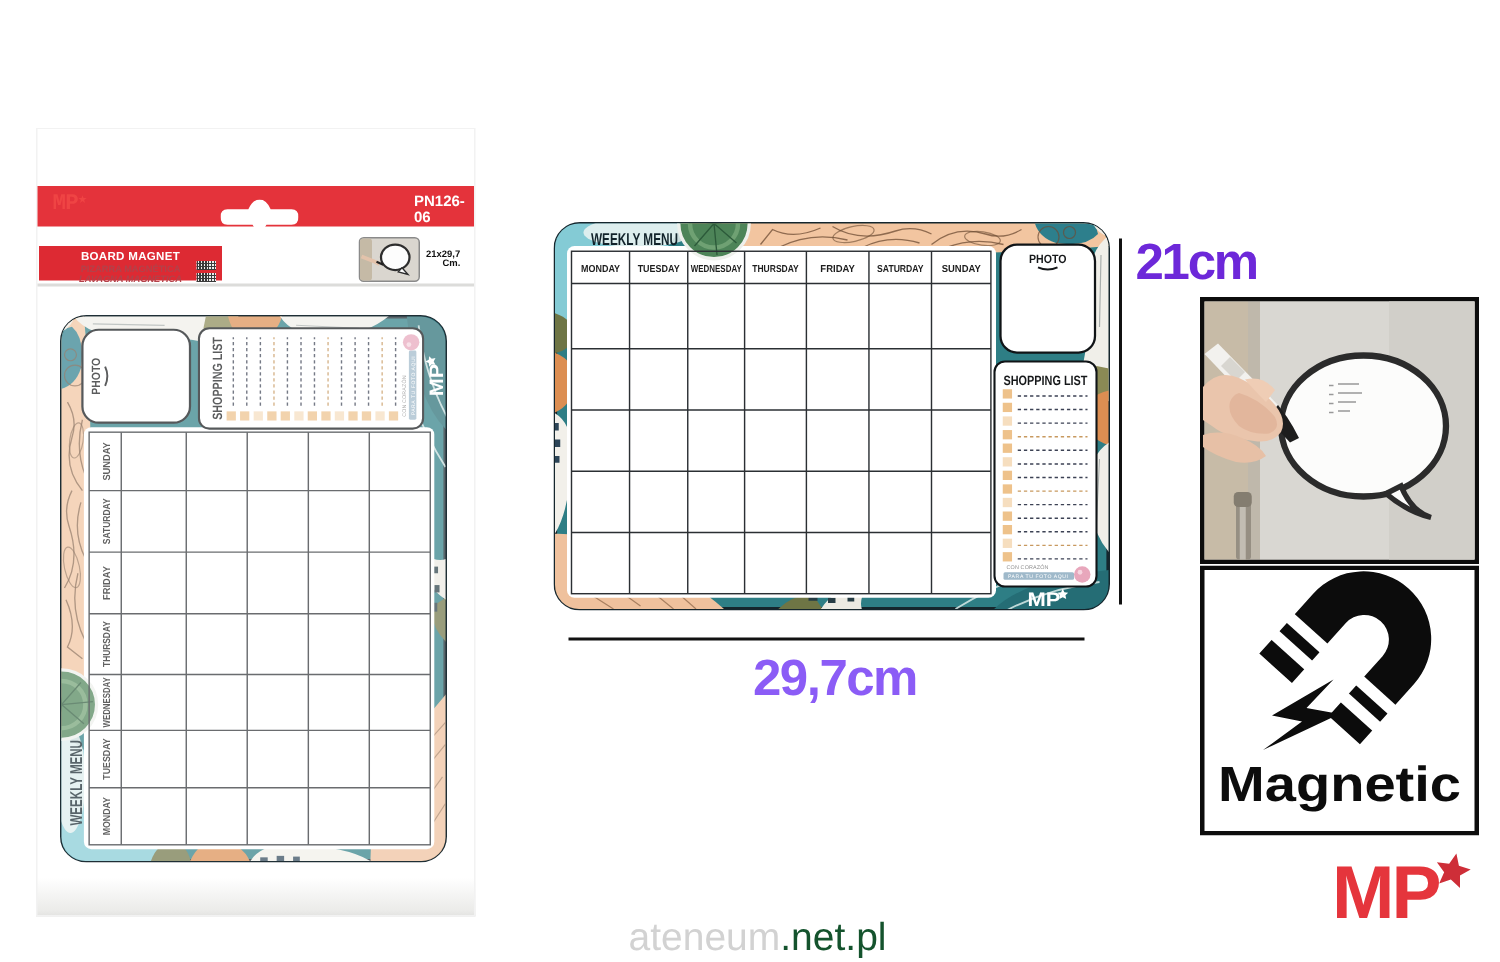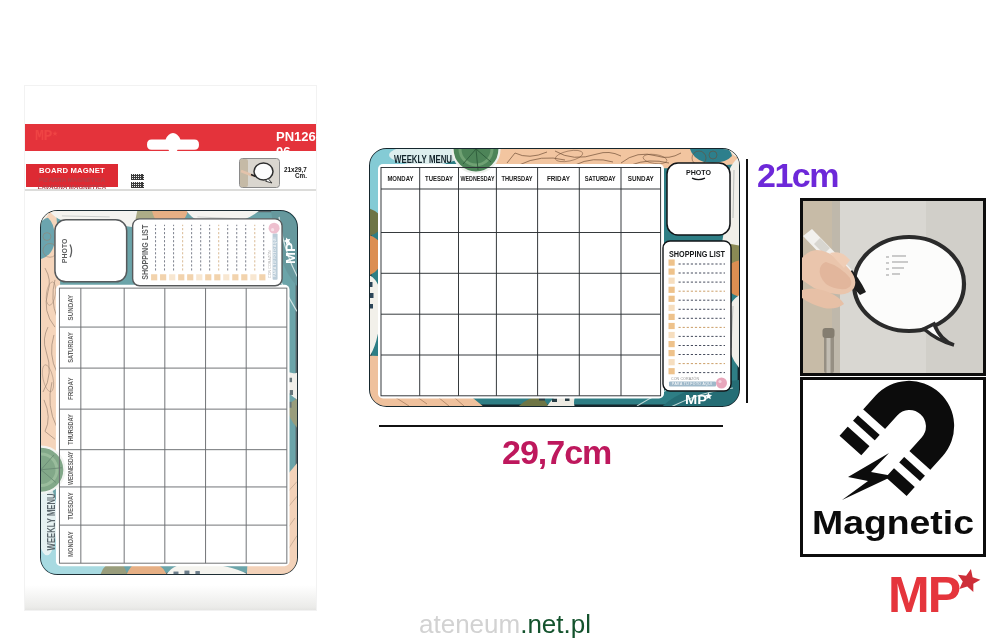--- a/index.html
+++ b/index.html
@@ -160,29 +160,29 @@
 <div class="abs" style="left:24px;top:85px;width:293px;height:526px;background:#fff;">
 
 <div class="abs" style="left:0;top:500px;width:293px;height:26px;background:linear-gradient(#ffffff, #ebebe9 85%, #e2e2e0);"></div>
 
 <div class="abs" style="left:0;top:0;width:293px;height:526px;box-shadow:inset 0 0 0 1px #f2f2f2;"></div>
 
 <div class="abs" style="left:1px;top:39px;width:291px;height:26.5px;background:#e4333b;"></div>
 
 <div class="abs" style="left:11px;top:42px;color:#ef4444;font-weight:bold;font-size:15px;letter-spacing:-0.5px;font-family:Liberation Mono, monospace;">MP<span style="font-size:10px;vertical-align:4px;">★</span></div>
 
-<div class="abs" style="left:252px;top:44px;color:#fff;font-weight:bold;font-size:13px;">PN126-06</div>
+<div class="abs" style="left:252px;top:44px;color:#fff;font-weight:bold;font-size:10px;">PN126-06</div>
 
 <svg class="abs" style="left:123px;top:48px;" width="52" height="27" viewBox="0 0 56 29">
         <path d="M5,7 L20,7 Q23,0 28,0 Q33,0 36,7 L51,7 Q56,7 56,12.5 Q56,18 51,18 L33,18 L28,26 L23,18 L5,18 Q0,18 0,12.5 Q0,7 5,7 Z" fill="#fff"></path>
       </svg>
 
 <div class="abs" style="left:1px;top:103.5px;width:291px;height:2px;background:#dcdcda;"></div>
 
-<div class="abs" style="left:2px;top:79px;width:92px;height:23px;background:#dd2a33;color:#fff;text-align:center;">
+<div class="abs" style="left:2px;top:79px;width:122px;height:23px;background:#dd2a33;color:#fff;text-align:center;">
 <div style="font-size:7.7px;font-weight:bold;letter-spacing:0.2px;margin-top:2px;">BOARD MAGNET</div>
 <div style="font-size:6.2px;font-weight:bold;color:#b2424a;margin-top:0.6px;">PIZARRA MAGNÉTICA</div>
 <div style="font-size:6.2px;font-weight:bold;font-style:italic;color:#b2424a;">LAVAGNA MAGNETICA</div>
 </div>
 
 <div class="abs" style="left:107px;top:89px;width:13px;height:6.2px;background:repeating-linear-gradient(0deg,#3a3a3a 0 1px,transparent 1px 1.9px),repeating-linear-gradient(90deg,#3a3a3a 0 1px,#ededed 1px 1.9px);"></div>
 <div class="abs" style="left:107px;top:96.5px;width:13px;height:6.2px;background:repeating-linear-gradient(0deg,#3a3a3a 0 1px,transparent 1px 1.9px),repeating-linear-gradient(90deg,#3a3a3a 0 1px,#ededed 1px 1.9px);"></div>
 
 <svg class="abs" style="left:215px;top:73px;" width="41" height="30" viewBox="0 0 41 30">
 <rect x="0.5" y="0.5" width="40" height="29" rx="3" fill="#dad6cf" stroke="#8a8a8a"></rect>
@@ -201,21 +201,21 @@
 <rect x="1" y="1" width="257" height="369" rx="17" fill="#ffffff" opacity="0.27"></rect>
 </svg>
 </div>
 
 <div class="abs" style="left:746px;top:159px;width:1.6px;height:244px;background:#111;"></div>
 
 <div class="abs" style="left:757px;top:156px;font-size:34px;font-weight:bold;color:#6d28d9;letter-spacing:-1.5px;">21cm</div>
 
 <div class="abs" style="left:379px;top:425px;width:344px;height:1.6px;background:#111;"></div>
 
-<div class="abs" style="left:502px;top:433px;font-size:34px;font-weight:bold;color:#be185d;letter-spacing:-1px;">29,7cm</div>
+<div class="abs" style="left:502px;top:433px;font-size:34px;font-weight:bold;color:#8b5cf6;letter-spacing:-1px;">29,7cm</div>
 
 <svg class="abs" style="left:800px;top:198px" width="186" height="178" viewBox="0 0 186 178">
 <rect x="1.5" y="1.5" width="183" height="175" fill="#d7d5d0" stroke="#0d0d0d" stroke-width="3"></rect>
 
 <rect x="3" y="3" width="29" height="172" fill="#c7bba7"></rect>
 <rect x="32" y="3" width="8" height="172" fill="#bfb8ab"></rect>
 
 <rect x="40" y="3" width="143" height="172" fill="#d9d7d2"></rect>
 <rect x="126" y="3" width="57" height="172" fill="#d1cfc9"></rect>
 

